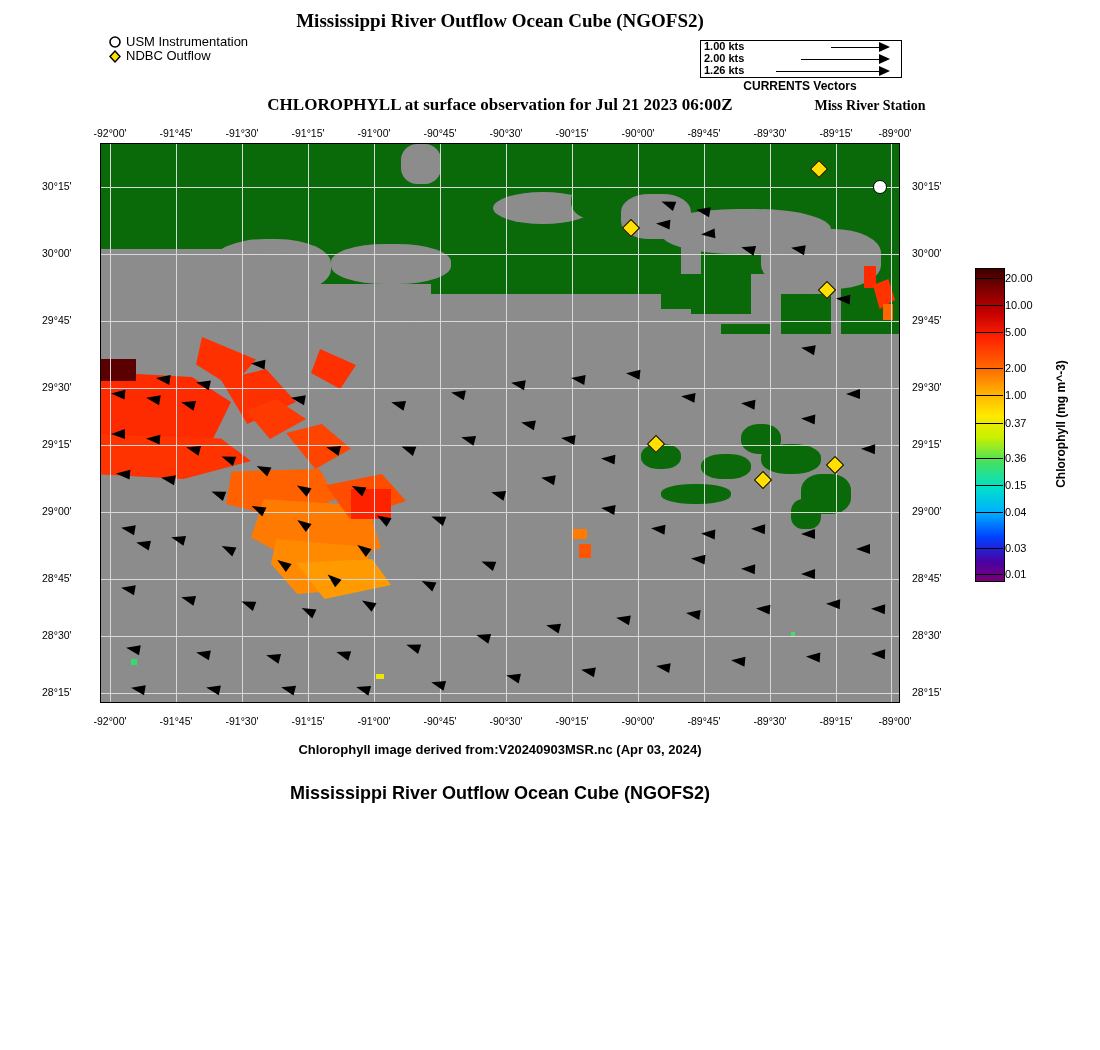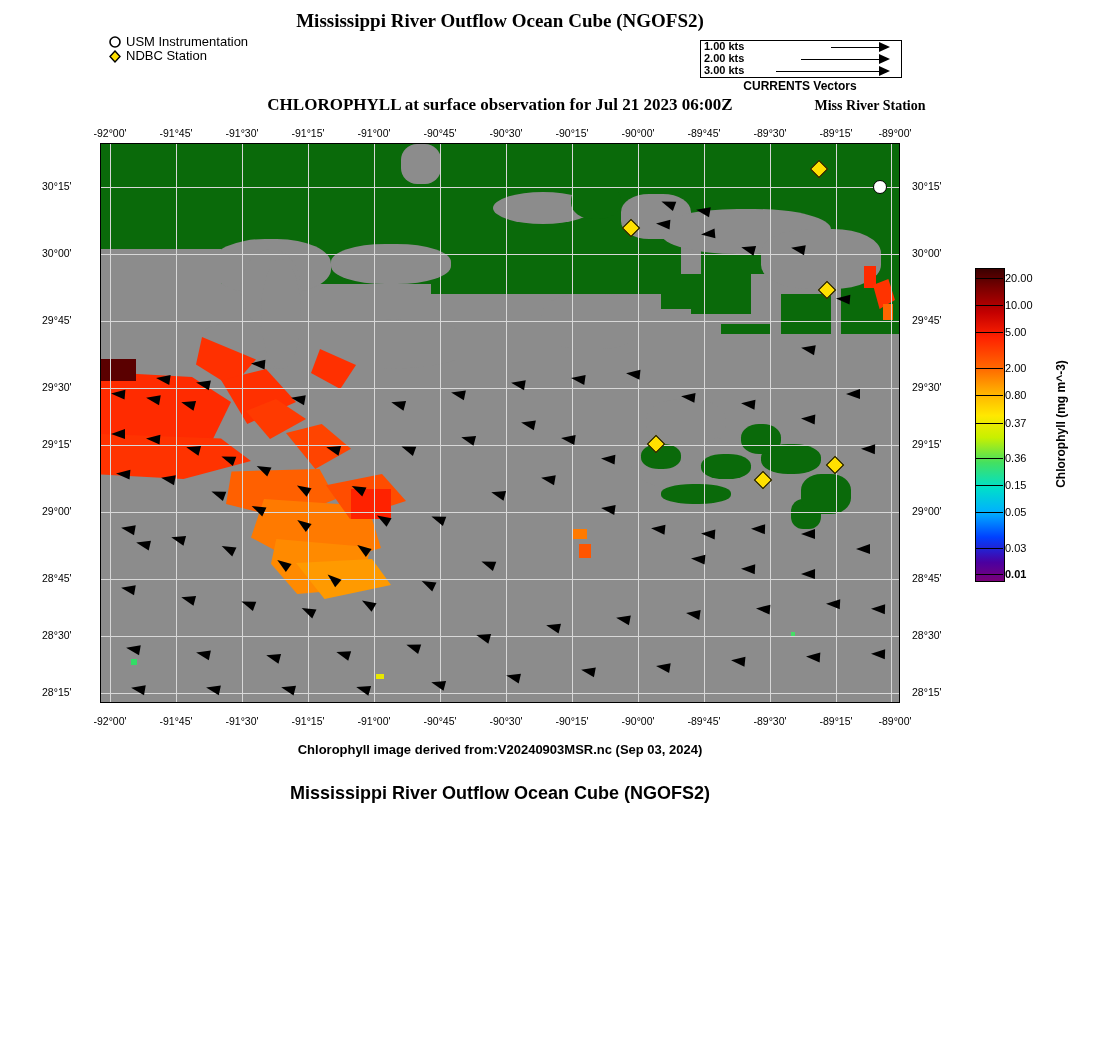--- a/index.html
+++ b/index.html
@@ -181,37 +181,37 @@
         </svg>
     </span>
     <span class="lbl">USM Instrumentation</span>
   </div>
   <div class="legend-row">
     <span class="legend-sym">
       <svg width="15" height="14" viewBox="0 0 15 14">
           <polygon points="7,1 12,6.5 7,12 2,6.5" fill="#ffe000" stroke="#000" stroke-width="1.4"></polygon>
         </svg>
     </span>
-    <span class="lbl">NDBC Station</span>
+    <span class="lbl">NDBC Outflow</span>
   </div>
 </div>
 
 <div class="abs" id="vector-key">
   <div class="vk-row" style="height:12px">
     <span class="vk-lbl">1.00 kts</span>
     <span class="vk-line" style="left:130px; width:48px;"></span>
     <span class="vk-head" style="left:178px;"></span>
   </div>
   <div class="vk-row" style="height:12px">
     <span class="vk-lbl">2.00 kts</span>
     <span class="vk-line" style="left:100px; width:78px;"></span>
     <span class="vk-head" style="left:178px;"></span>
   </div>
   <div class="vk-row" style="height:12px">
-    <span class="vk-lbl">3.00 kts</span>
+    <span class="vk-lbl">1.26 kts</span>
     <span class="vk-line" style="left:75px; width:103px;"></span>
     <span class="vk-head" style="left:178px;"></span>
   </div>
 </div>
 <div class="abs" id="vector-caption">CURRENTS Vectors</div>
 <div class="abs" id="miss-river-label">Miss River Station</div>
 
 <div class="abs" id="subtitle">CHLOROPHYLL at surface observation for Jul 21 2023 06:00Z</div>
 
 <div class="abs" id="map-wrap">
@@ -465,44 +465,44 @@
   <div class="tick-lbl-right" style="left:812px; top:110px;">30°00'</div>
   <div class="tick-lbl-right" style="left:812px; top:177px;">29°45'</div>
   <div class="tick-lbl-right" style="left:812px; top:244px;">29°30'</div>
   <div class="tick-lbl-right" style="left:812px; top:301px;">29°15'</div>
   <div class="tick-lbl-right" style="left:812px; top:368px;">29°00'</div>
   <div class="tick-lbl-right" style="left:812px; top:435px;">28°45'</div>
   <div class="tick-lbl-right" style="left:812px; top:492px;">28°30'</div>
   <div class="tick-lbl-right" style="left:812px; top:549px;">28°15'</div>
 </div>
 
-<div class="abs" id="credit">Chlorophyll image derived from:V20240903MSR.nc (Sep 03, 2024)</div>
+<div class="abs" id="credit">Chlorophyll image derived from:V20240903MSR.nc (Apr 03, 2024)</div>
 
 <div class="abs" id="colorbar-wrap">
   <div id="colorbar"></div>
   <div class="cb-dash" style="top:10px;"></div>
   <div class="cb-dash" style="top:37px;"></div>
   <div class="cb-dash" style="top:64px;"></div>
   <div class="cb-dash" style="top:100px;"></div>
   <div class="cb-dash" style="top:127px;"></div>
   <div class="cb-dash" style="top:155px;"></div>
   <div class="cb-dash" style="top:190px;"></div>
   <div class="cb-dash" style="top:217px;"></div>
   <div class="cb-dash" style="top:244px;"></div>
   <div class="cb-dash" style="top:280px;"></div>
   <div class="cb-dash" style="top:306px;"></div>
 
   <div class="cb-tick" style="top:10px;">20.00</div>
   <div class="cb-tick" style="top:37px;">10.00</div>
   <div class="cb-tick" style="top:64px;">5.00</div>
   <div class="cb-tick" style="top:100px;">2.00</div>
-  <div class="cb-tick" style="top:127px;">0.80</div>
+  <div class="cb-tick" style="top:127px;">1.00</div>
   <div class="cb-tick" style="top:155px;">0.37</div>
   <div class="cb-tick" style="top:190px;">0.36</div>
   <div class="cb-tick" style="top:217px;">0.15</div>
-  <div class="cb-tick" style="top:244px;">0.05</div>
+  <div class="cb-tick" style="top:244px;">0.04</div>
   <div class="cb-tick" style="top:280px;">0.03</div>
-  <div class="cb-tick" style="top:306px;font-weight:bold;">0.01</div>
+  <div class="cb-tick" style="top:306px;">0.01</div>
 
   <div id="cb-axis-label">Chlorophyll (mg m^-3)</div>
 </div>
 
 <div class="abs" id="bottom-title">Mississippi River Outflow Ocean Cube (NGOFS2)</div>
 
 </body></html>

